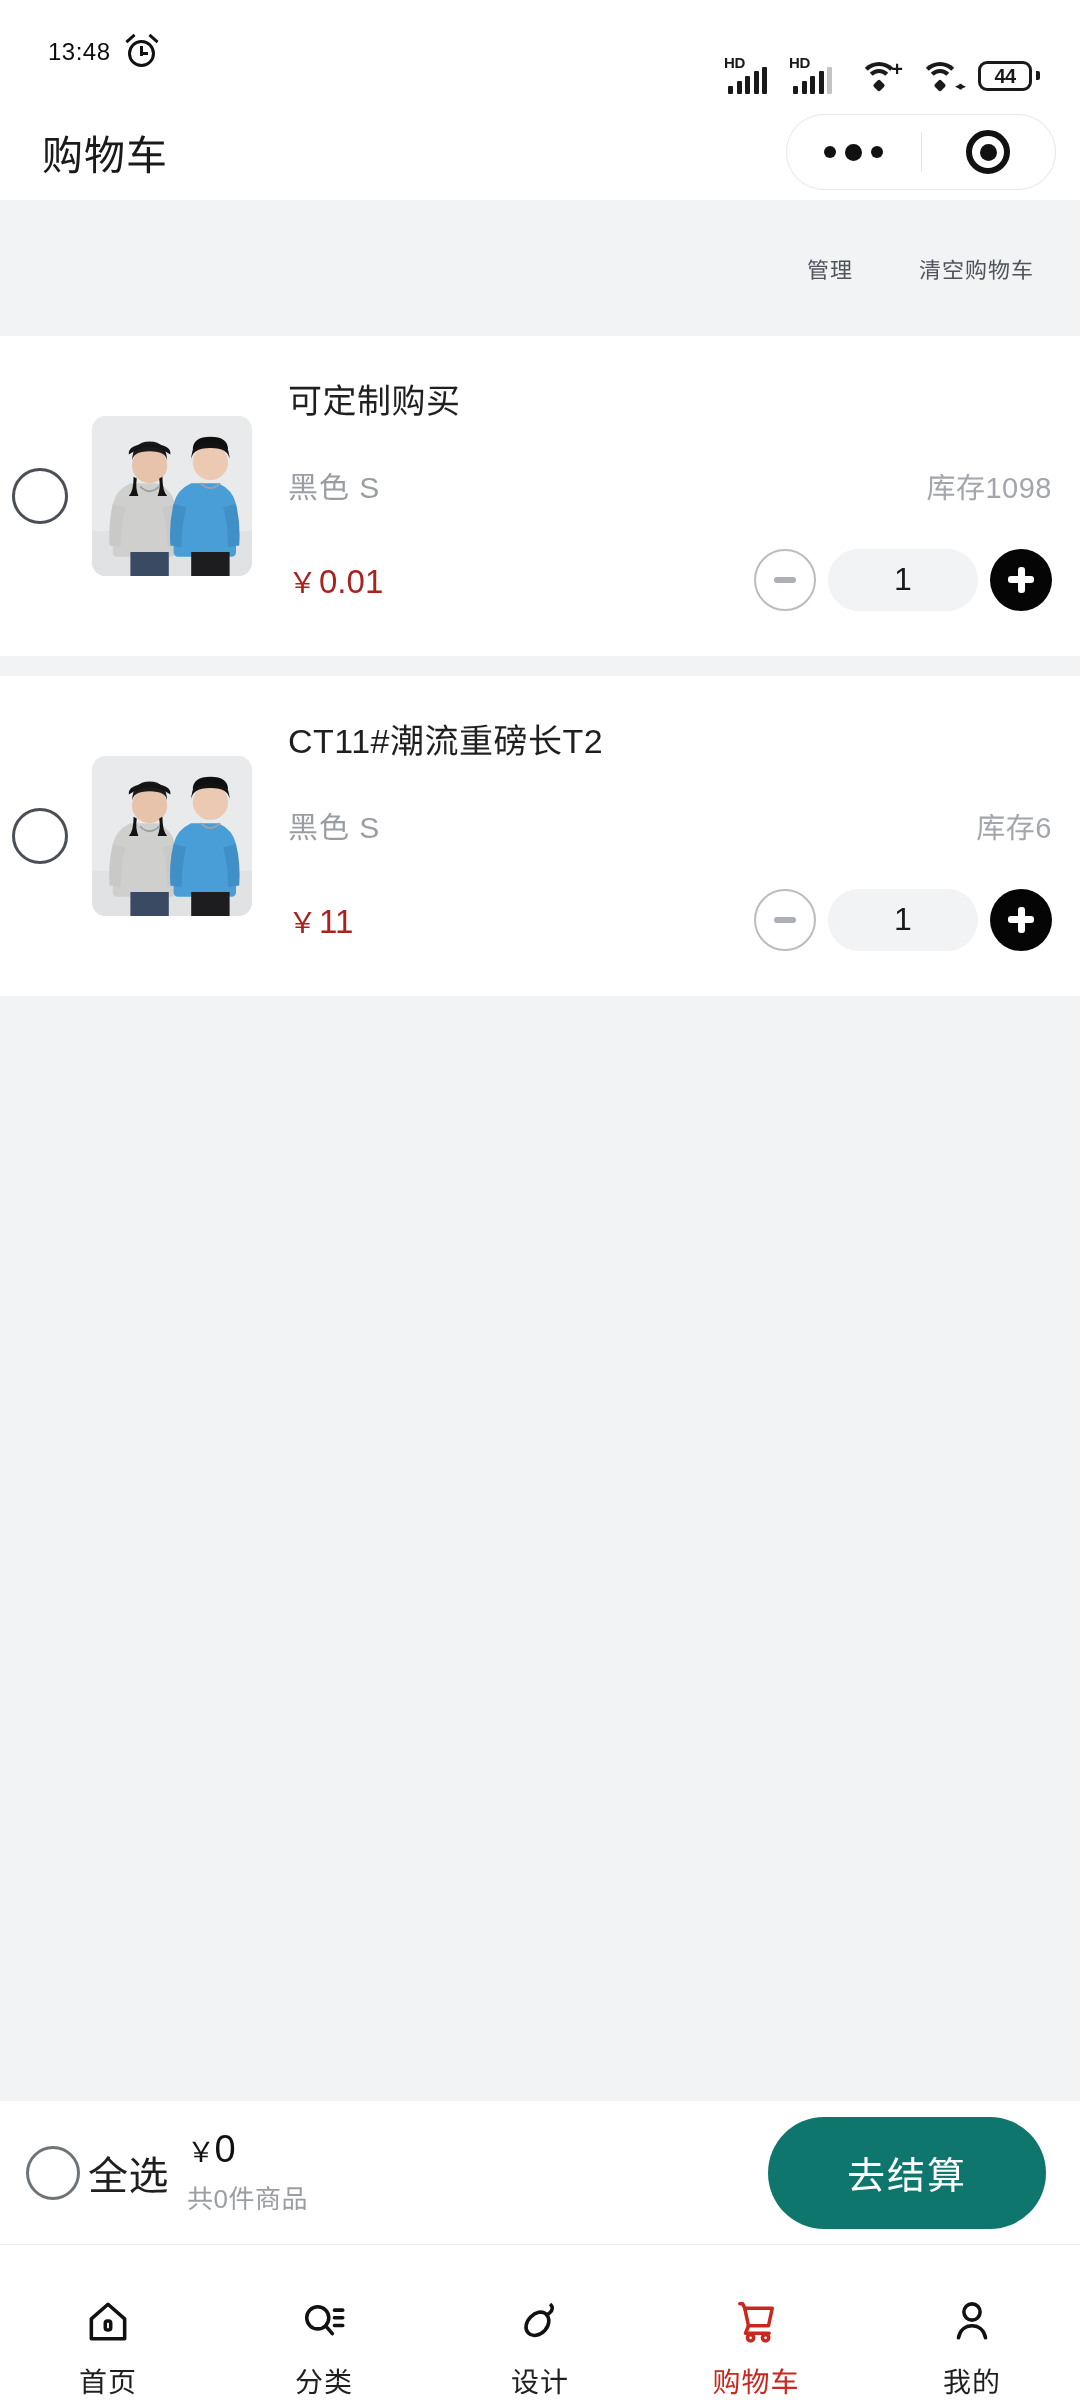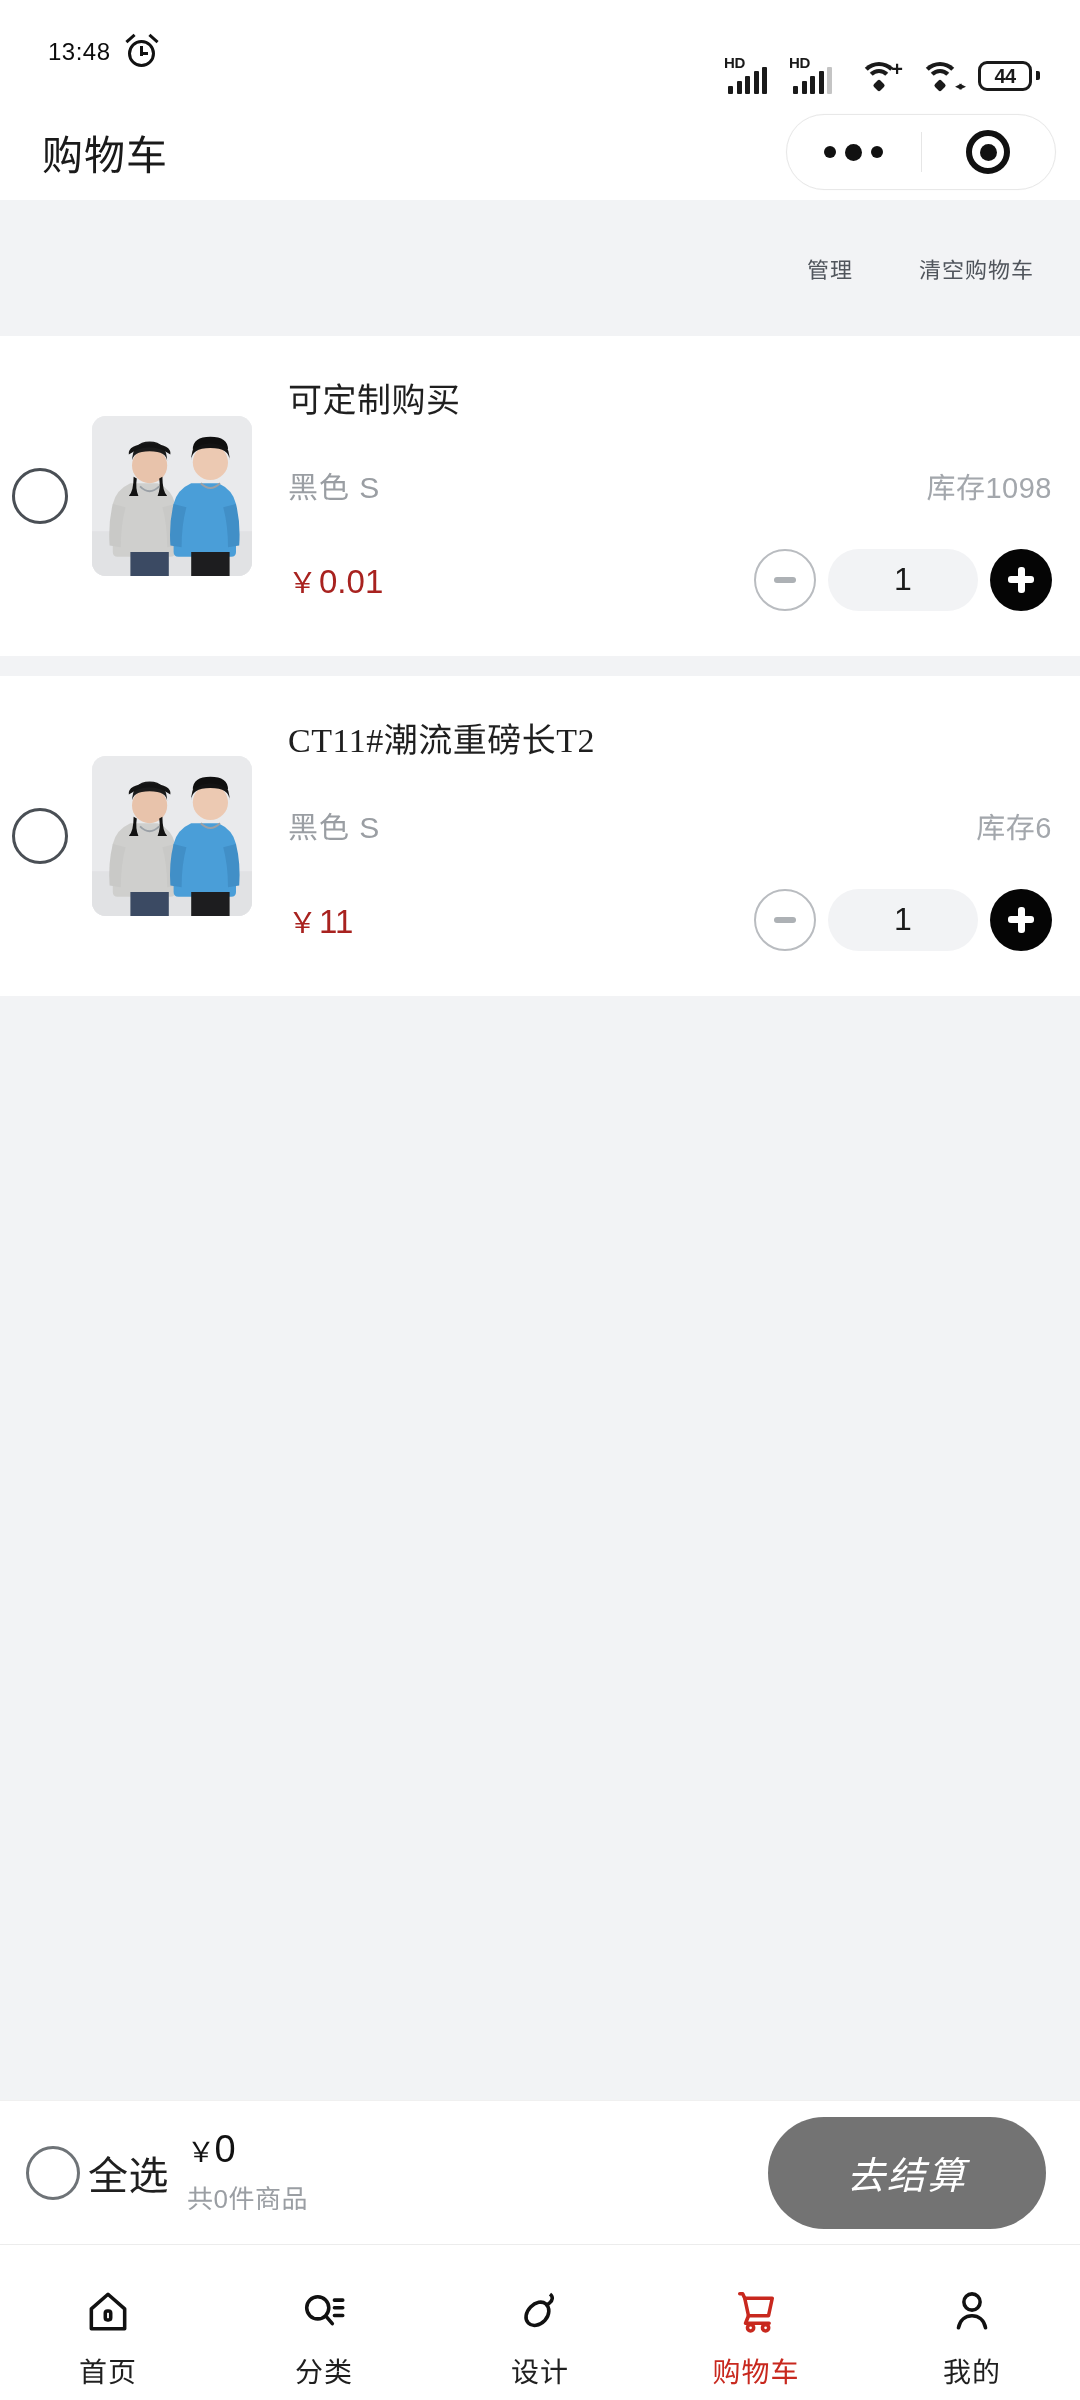--- a/index.html
+++ b/index.html
@@ -114,21 +114,21 @@
   .thumb{
     width:160px; height:160px; border-radius:14px; margin-left:24px;
     flex:0 0 auto; overflow:hidden; position:relative;
     background:linear-gradient(180deg,#ebecee 0%,#e3e4e6 60%,#dcdde0 100%);
   }
   .thumb svg{ display:block; width:100%; height:100%; }
   .info{
     flex:1 1 auto; height:230px; margin-left:36px; margin-right:28px;
     position:relative; display:flex; flex-direction:column; justify-content:space-between;
   }
-  .row-title{ display:flex; align-items:flex-start;font-family:Liberation Serif, serif; }
+  .row-title{ display:flex; align-items:flex-start; }
   .p-title{ font-size:34px; color:#1f1f1f; letter-spacing:.5px; line-height:1.2; }
   .row-spec{ display:flex; align-items:center; justify-content:space-between; }
   .p-spec{ font-size:30px; color:#9a9ea3; letter-spacing:1px; }
   .p-stock{ font-size:29px; color:#a3a7ac; letter-spacing:.5px; }
   .row-bottom{ display:flex; align-items:center; justify-content:space-between;text-align:right; }
   .p-price{ font-size:33px; color:#a8221f; letter-spacing:0px; }
   .p-price .yen{ font-size:29px; margin-right:2px; }
 
   .stepper{ display:flex; align-items:center; }
   .btn-minus{
@@ -162,29 +162,29 @@
     width:54px; height:54px; border:3px solid #6e7377; border-radius:50%;
     background:#fff; flex:0 0 auto;
   }
   .lbl-all{ font-size:40px; color:#1f1f1f; margin-left:8px; letter-spacing:.5px; }
   .totals{ margin-left:18px; display:flex; flex-direction:column; justify-content:center; }
   .total-amt{ font-size:38px; color:#111; line-height:1.05; letter-spacing:-.5px; }
   .total-amt .yen{ font-size:28px; }
   .total-cnt{ font-size:26px; color:#9a9ea3; margin-top:8px; letter-spacing:.5px; }
   .btn-checkout{
     margin-left:auto; width:278px; height:112px; border-radius:56px;
-    background:#737373; color:#ffffff; font-size:38px; letter-spacing:2px;
+    background:#0f766e; color:#ffffff; font-size:38px; letter-spacing:2px;
     display:flex; align-items:center; justify-content:center; border:none;
-    font-family:inherit; font-weight:500;font-style:italic;
+    font-family:inherit; font-weight:500;
   }
 
   
   .tabbar{
     position:absolute; left:0; bottom:0; width:1080px; height:156px;
-    background:#ffffff; display:flex; align-items:center;
+    background:#ffffff; display:flex; align-items:flex-end;
     border-top:1px solid #ececec; padding-top:28px;
   }
   .tab{ flex:1; display:flex; flex-direction:column; align-items:center; gap:10px; }
   .tab .ic{ width:56px; height:56px; display:flex; align-items:center; justify-content:center; }
   .tab .tl{ font-size:28px; color:#1f1f1f; letter-spacing:1px; }
   .tab.active .tl{ color:#c8281e; }
 </style>
 </head>
 <body>
 

